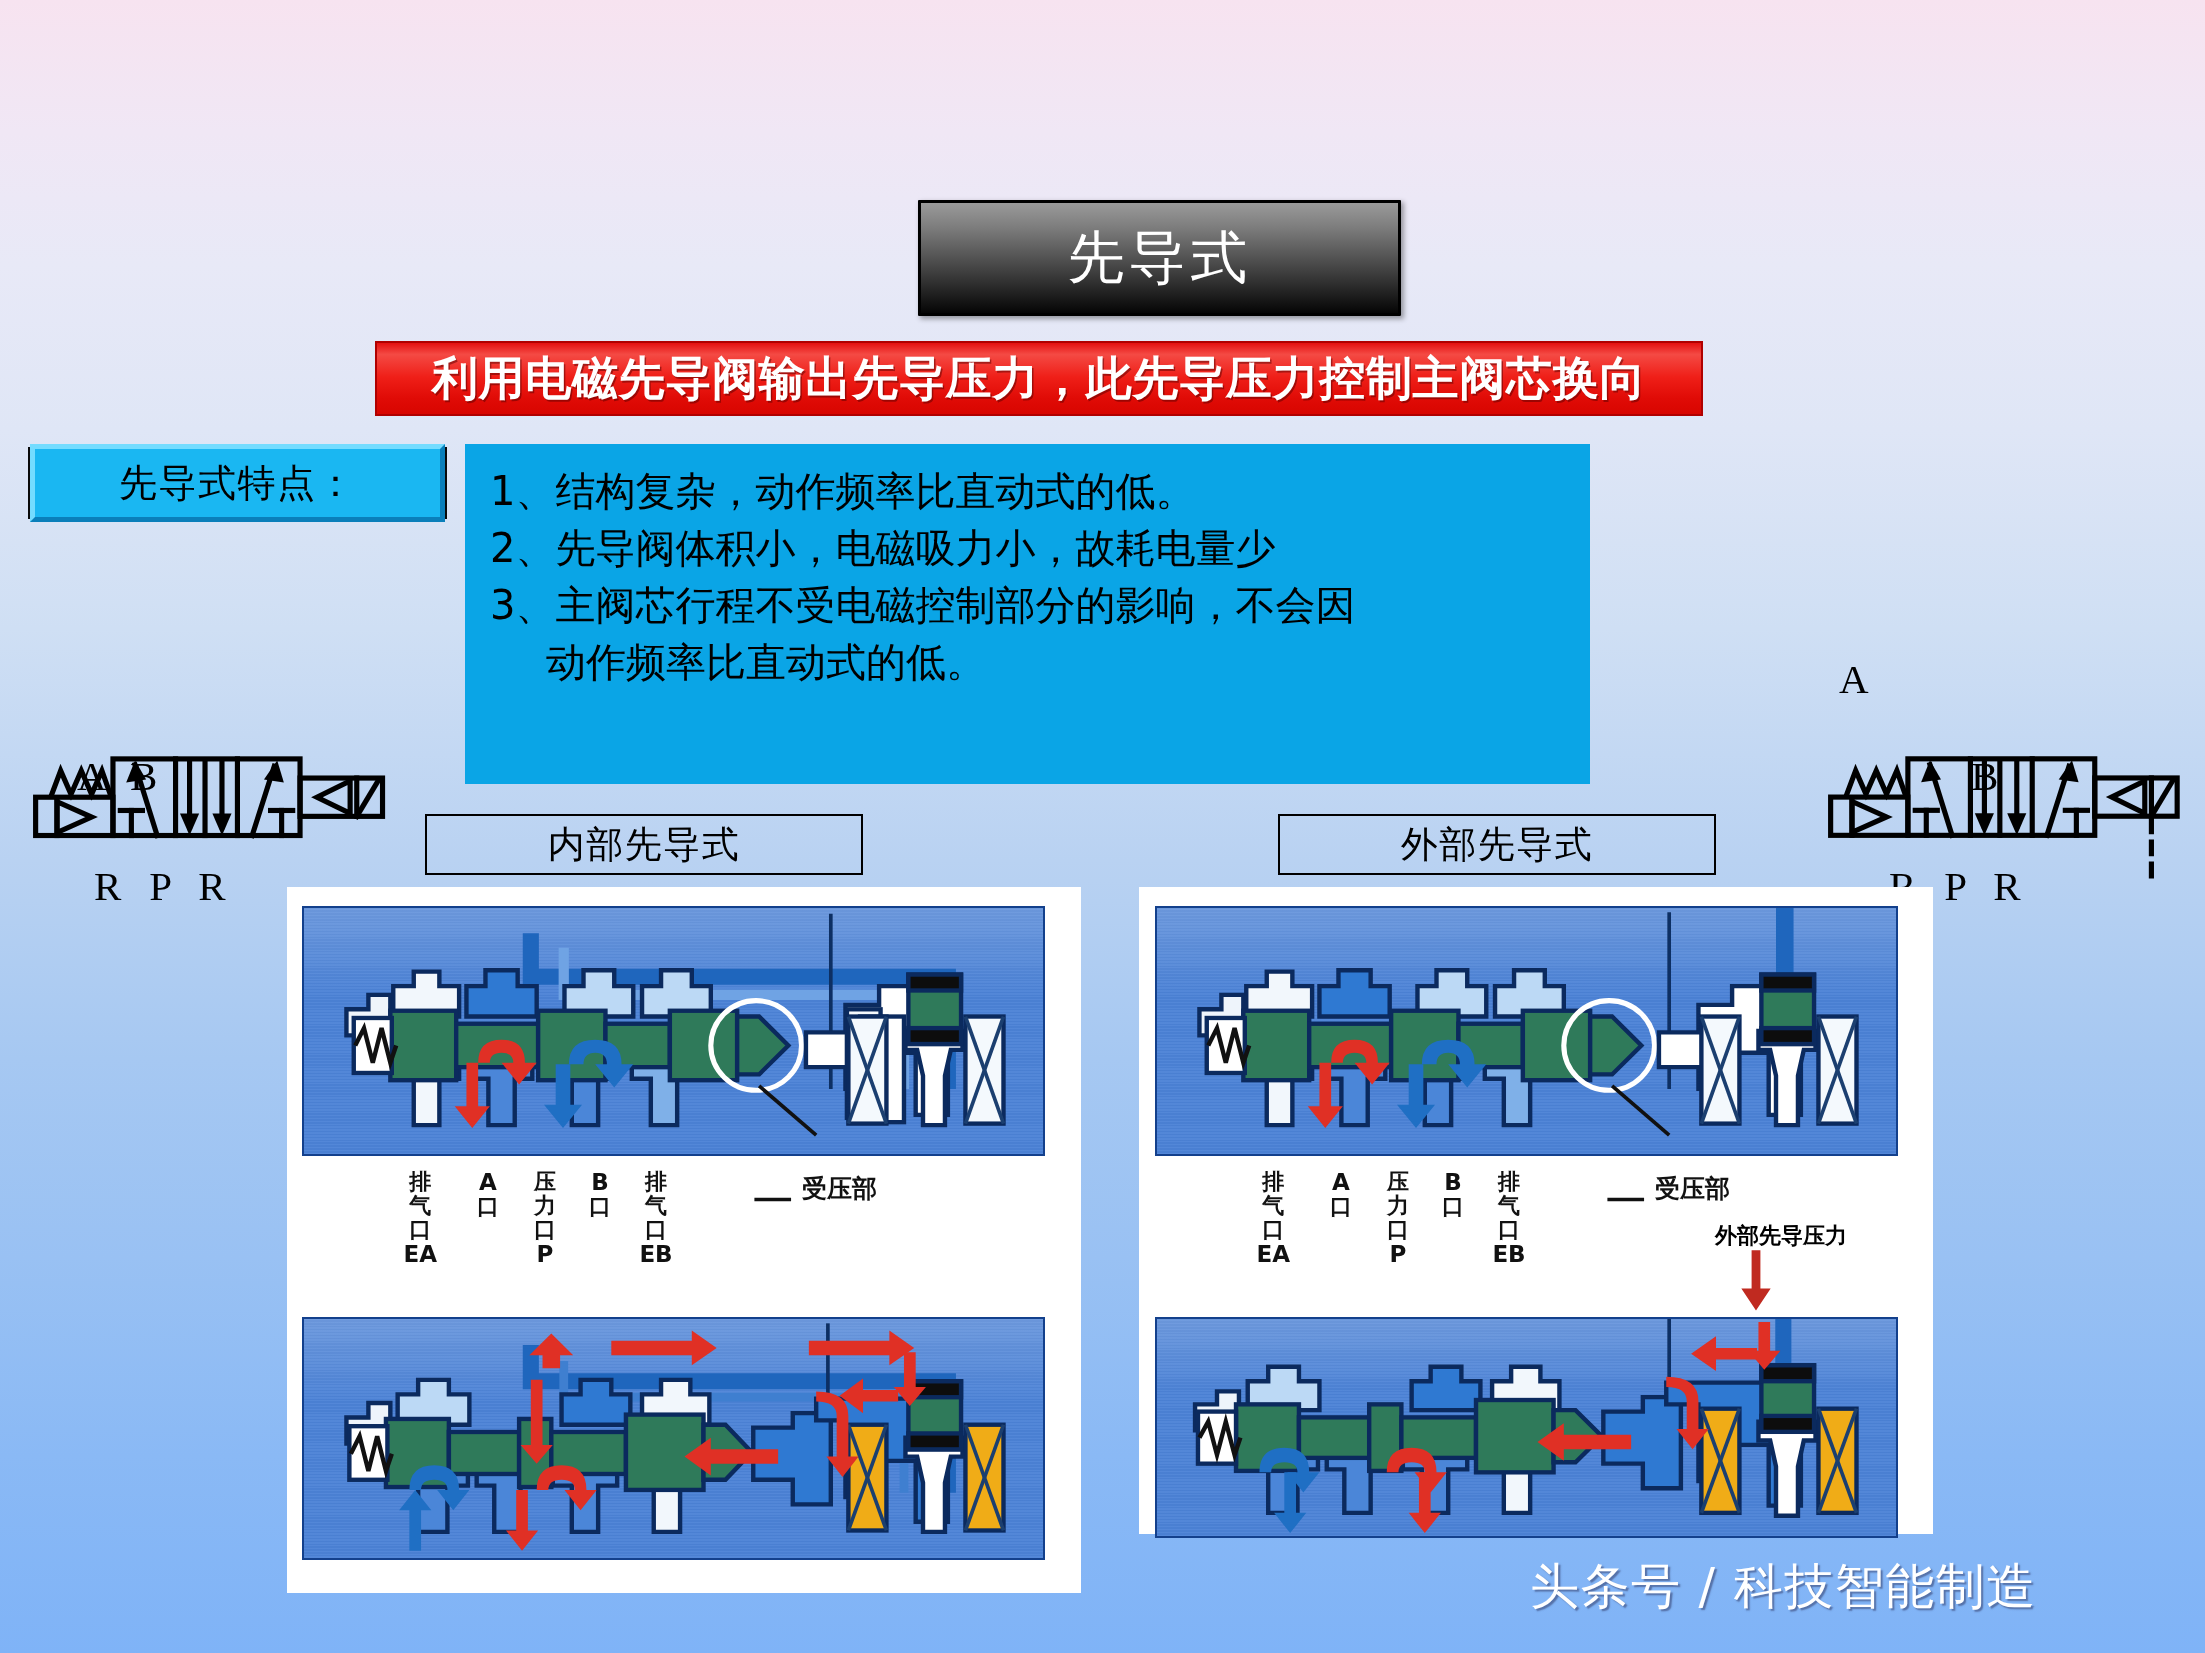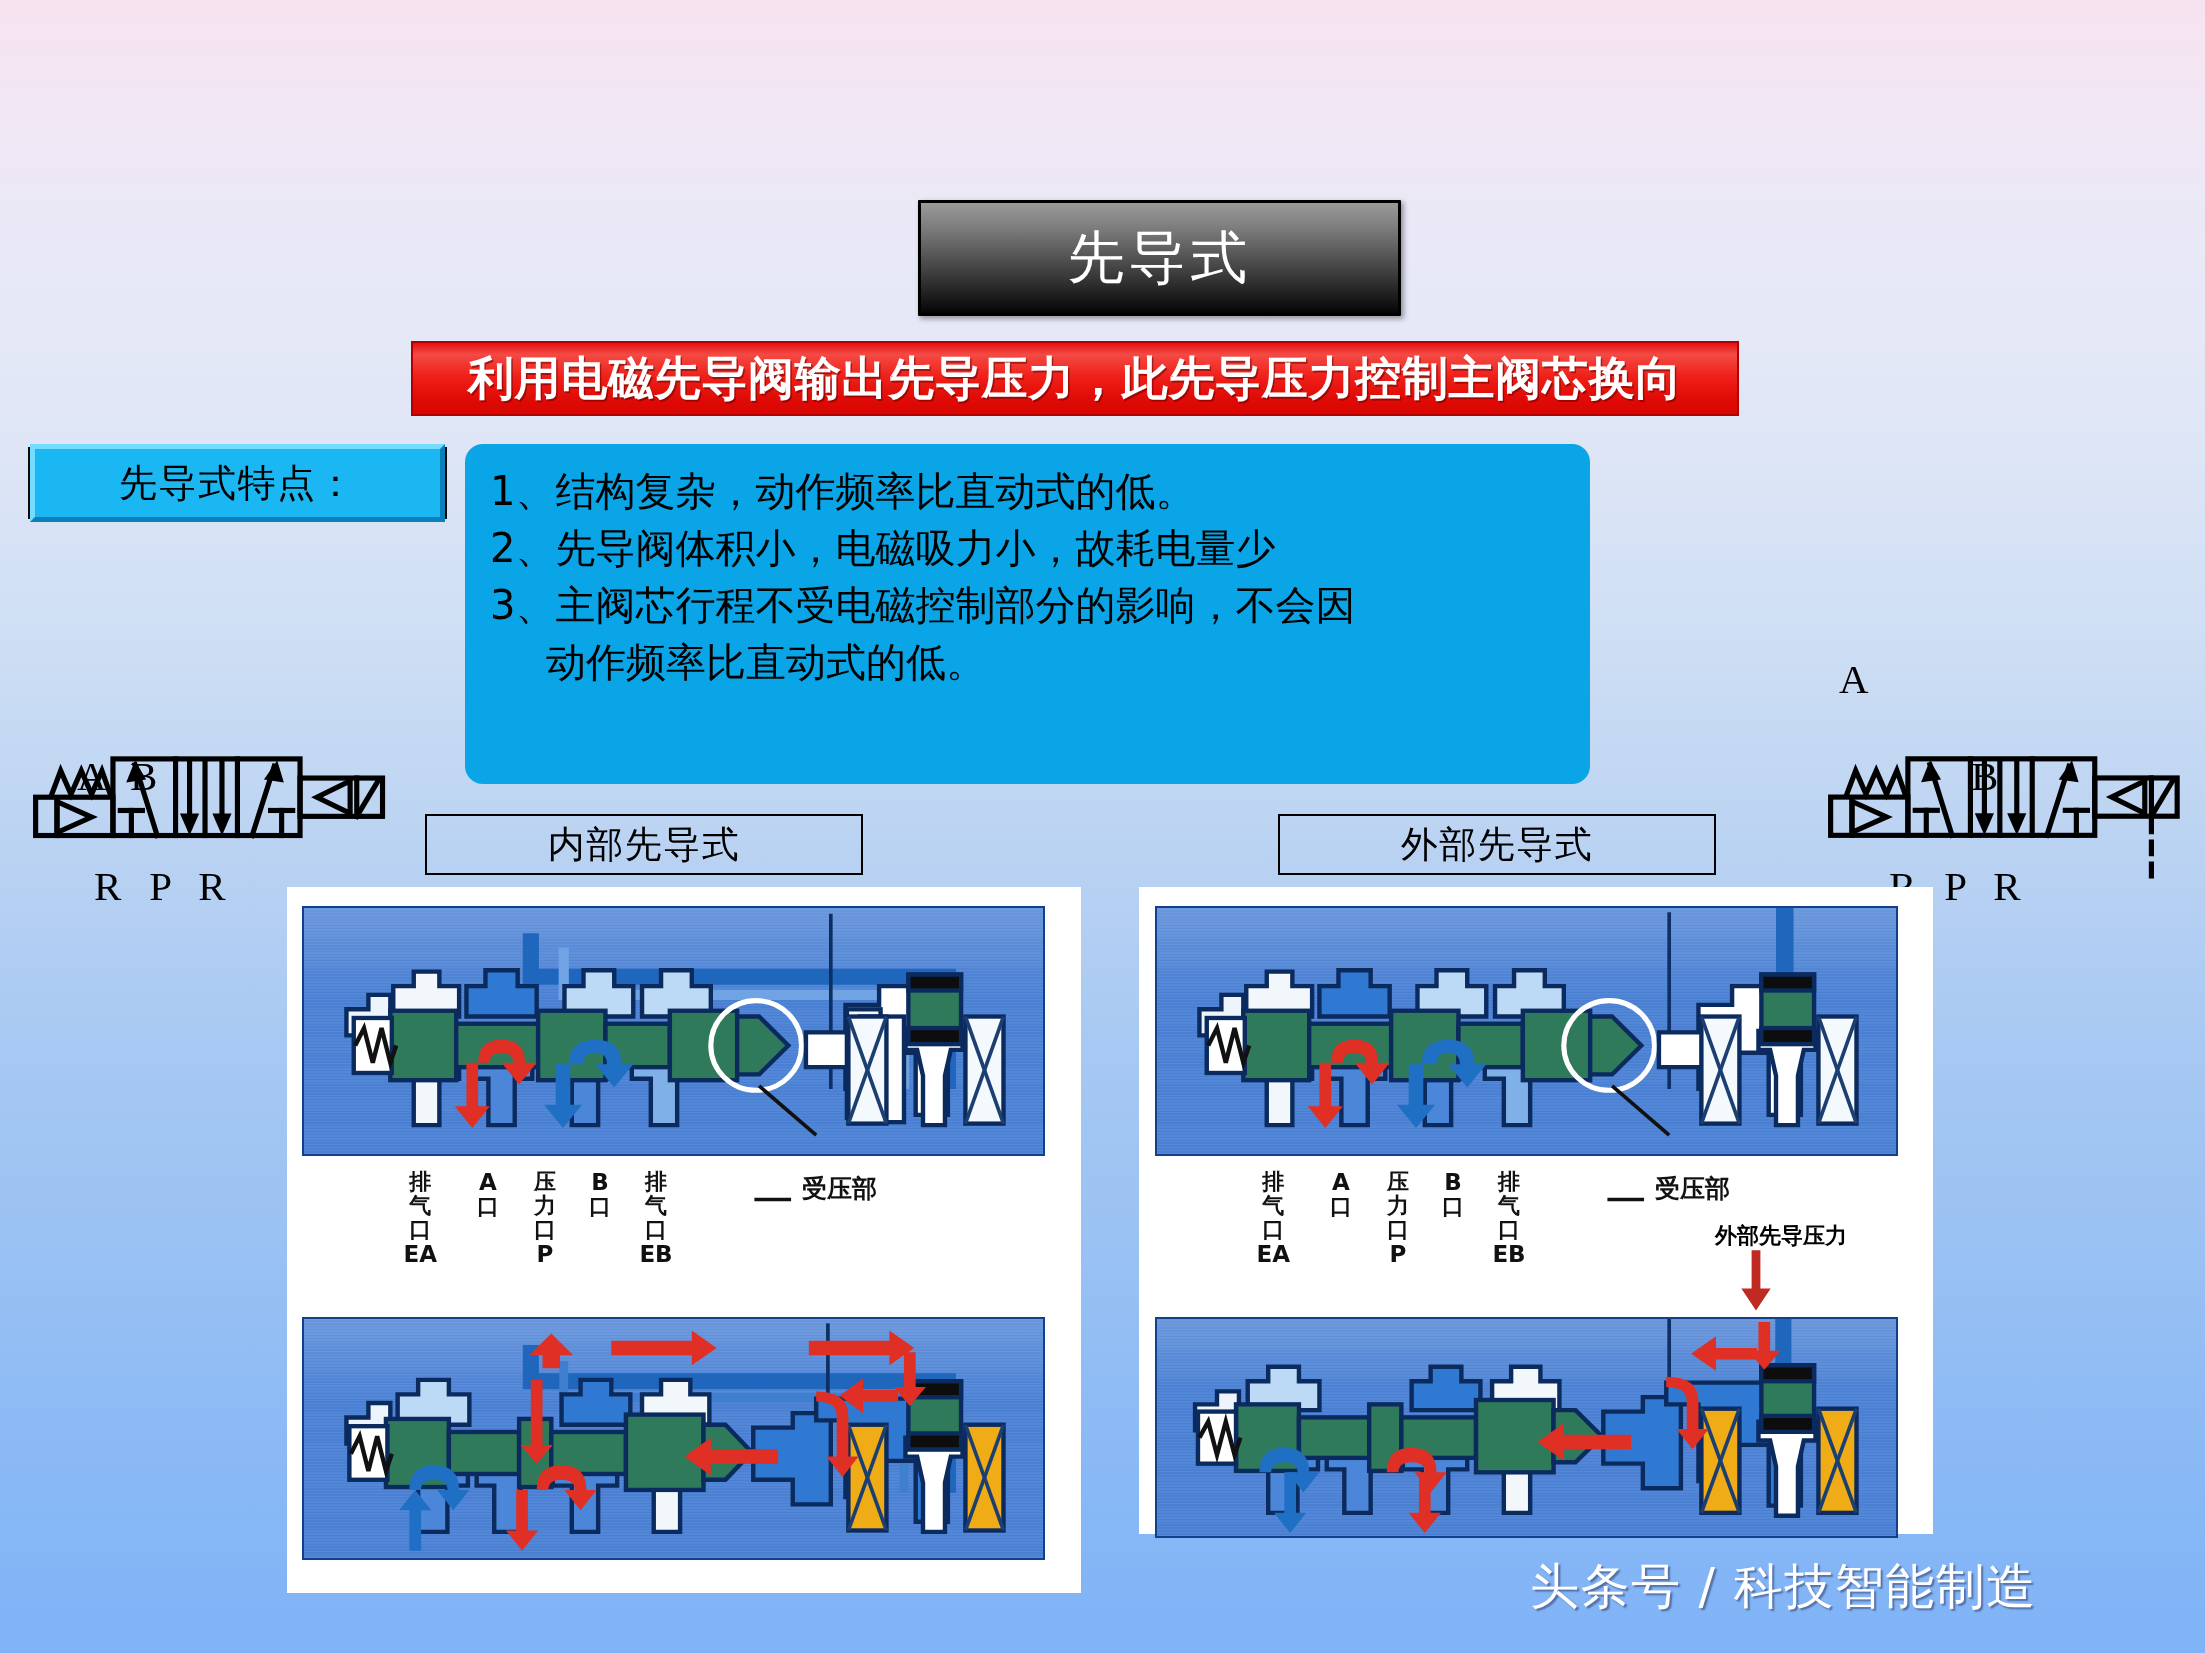--- a/index.html
+++ b/index.html
@@ -33,21 +33,21 @@
   .title-box span{
     color:#fff;font-size:57px;letter-spacing:4.4px;font-weight:400;
     font-family:"DejaVu Sans",sans-serif;
   }
 
   
   .red-banner{
     position:absolute;left:375px;top:341px;width:1324px;height:71px;
     background:linear-gradient(to bottom,#e41010 0%,#f44a44 16%,#ef1f18 48%,#e00b06 78%,#d80500 100%);
     border:2.2px solid #b00000;
-    display:flex;align-items:center;justify-content:center;margin-left:36px;
+    display:flex;align-items:center;justify-content:center;
   }
   .red-banner span{
     color:#fff;font-size:46px;font-weight:700;letter-spacing:0.7px;
     font-family:"DejaVu Sans",sans-serif;
     text-shadow:1.5px 1.5px 0 rgba(90,0,0,.5);
     white-space:nowrap;
   }
 
   
   .feat-label{
@@ -67,21 +67,20 @@
   }
   .feat-label span{
     color:#000;font-size:38px;font-weight:400;letter-spacing:1.5px;
     font-family:"DejaVu Sans",sans-serif;
   }
 
   
   .feat-body{
     position:absolute;left:465px;top:444px;width:1125px;height:340px;
     background:#0aa5e6;
-    border-radius:18px;
   }
   .feat-body ol{margin:0;padding:0;list-style:none;}
   .feat-body li{
     color:#000;font-size:40px;line-height:57px;
     font-family:"DejaVu Sans",sans-serif;
     padding-left:25px;white-space:nowrap;
   }
   .feat-body li.l1{padding-top:19px;}
   .feat-body li.l4{padding-left:81px;}
 

